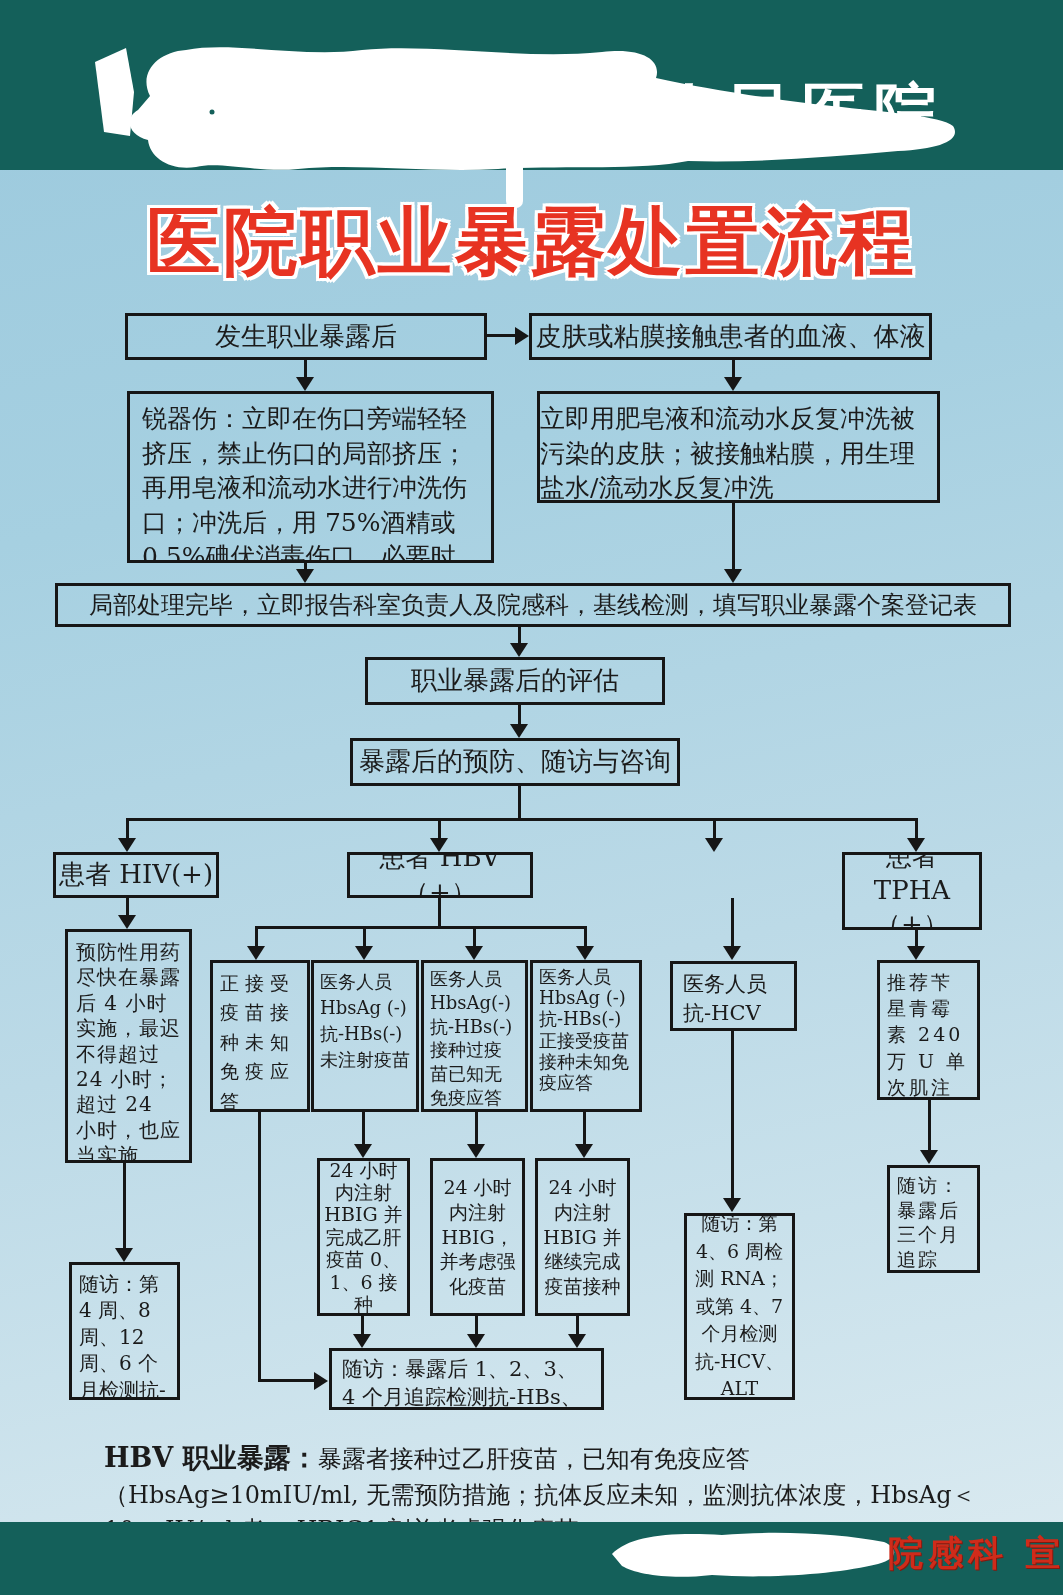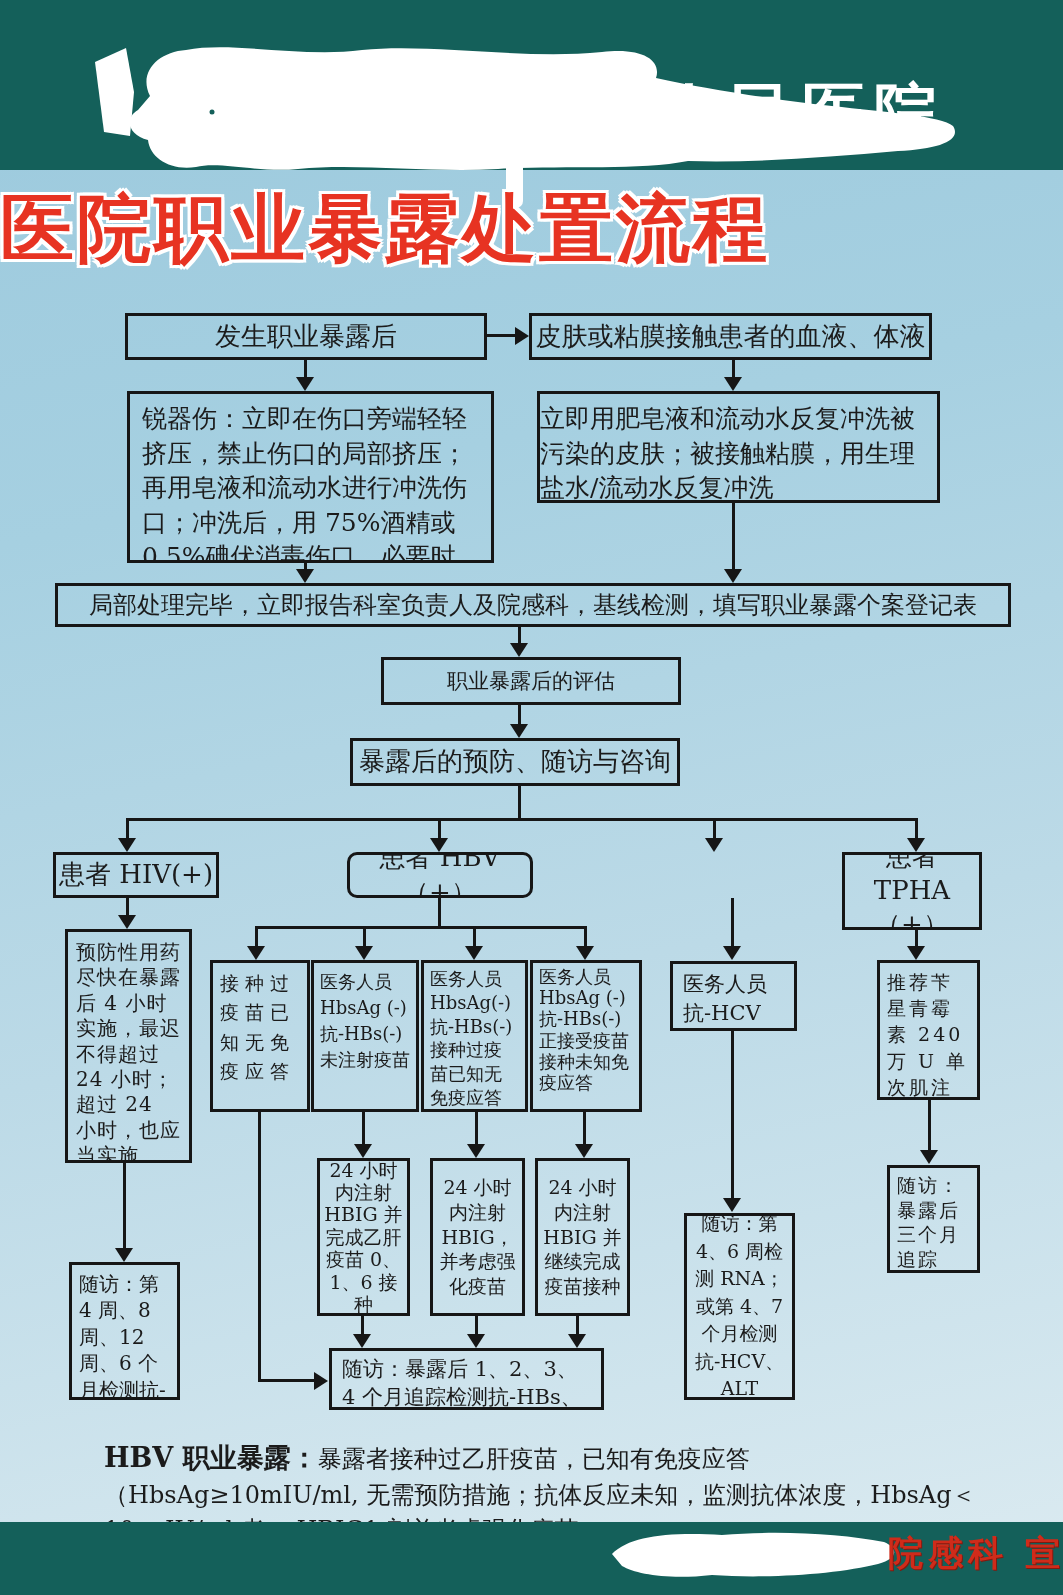--- a/index.html
+++ b/index.html
@@ -5,21 +5,21 @@
   html,body{margin:0;padding:0;background:#ffffff;}
   .poster{position:relative;width:1063px;height:1595px;overflow:hidden;
     background:linear-gradient(168deg,#9bc9dd 0%,#a6d0e1 30%,#bcdae7 60%,#dcebf1 100%);
     font-family:"DejaVu Serif","Liberation Serif",serif;color:#1b1b1b;}
   
   .bar{position:absolute;left:0;width:1063px;background:#14605a;}
   .hospital-name{position:absolute;left:658px;top:70px;color:#ffffff;
     font-family:"DejaVu Sans","Liberation Sans",sans-serif;font-weight:bold;
     font-size:63px;letter-spacing:9px;white-space:nowrap;}
   .scribble{position:absolute;left:0;top:0;pointer-events:none;}
-  .main-title{position:absolute;left:0;top:180px;width:1063px;text-align:left;
+  .main-title{position:absolute;left:0;top:193px;width:1063px;text-align:center;
     font-family:"DejaVu Sans","Liberation Sans",sans-serif;font-weight:900;
     font-size:74px;letter-spacing:3px;color:#e73322;
     text-shadow:-3px -3px 0 #fff,3px -3px 0 #fff,-3px 3px 0 #fff,3px 3px 0 #fff,
       0 -3px 0 #fff,0 3px 0 #fff,-3px 0 0 #fff,3px 0 0 #fff;}
   
   .box{position:absolute;border:3px solid #161616;box-sizing:border-box;
     display:flex;align-items:center;justify-content:center;text-align:center;
     line-height:1.35;overflow:hidden;}
   .para{align-items:flex-start;justify-content:flex-start;text-align:left;}
   
@@ -60,31 +60,31 @@
 
   <div class="main-title">医院职业暴露处置流程</div>
 
   <div class="box" style="left:125px;top:313px;width:362px;height:47px;font-size:26px;">发生职业暴露后</div>
   <div class="box" style="left:529px;top:313px;width:403px;height:47px;font-size:26px;">皮肤或粘膜接触患者的血液、体液</div>
 
   <div class="box para" style="left:127px;top:391px;width:367px;height:172px;font-size:25px;padding:8px 12px;line-height:1.38;">锐器伤：立即在伤口旁端轻轻挤压，禁止伤口的局部挤压；再用皂液和流动水进行冲洗伤口；冲洗后，用 75%酒精或 0.5%碘伏消毒伤口，必要时无菌包扎伤口</div>
   <div class="box para" style="left:537px;top:391px;width:403px;height:112px;font-size:25px;padding:8px 0;line-height:1.38;">立即用肥皂液和流动水反复冲洗被污染的皮肤；被接触粘膜，用生理盐水/流动水反复冲洗</div>
 
   <div class="box" style="left:55px;top:583px;width:956px;height:44px;font-size:24px;">局部处理完毕，立即报告科室负责人及院感科，基线检测，填写职业暴露个案登记表</div>
-  <div class="box" style="left:365px;top:657px;width:300px;height:48px;font-size:21px;margin-left:16px;">职业暴露后的评估</div>
+  <div class="box" style="left:365px;top:657px;width:300px;height:48px;font-size:26px;">职业暴露后的评估</div>
   <div class="box" style="left:350px;top:738px;width:330px;height:48px;font-size:26px;">暴露后的预防、随访与咨询</div>
 
   <div class="box" style="left:53px;top:852px;width:166px;height:46px;font-size:26px;">患者 HIV(+)</div>
-  <div class="box" style="left:347px;top:852px;width:186px;height:46px;font-size:26px;border-radius:10px;">患者 HBV（+）</div>
+  <div class="box" style="left:347px;top:852px;width:186px;height:46px;font-size:26px;">患者 HBV（+）</div>
   <div class="box" style="left:842px;top:852px;width:140px;height:78px;font-size:26px;line-height:1.3;">患者 TPHA（+）</div>
 
   <div class="box para" style="left:65px;top:929px;width:127px;height:234px;font-size:20px;padding:8px 8px;line-height:1.27;letter-spacing:1px;">预防性用药尽快在暴露后 4 小时实施，最迟不得超过 24 小时；超过 24 小时，也应当实施（CDC评估决定）</div>
   <div class="box para" style="left:69px;top:1262px;width:111px;height:138px;font-size:20px;padding:6px 7px;line-height:1.32;">随访：第 4 周、8 周、12 周、6 个月检测抗-HIV</div>
 
-  <div class="box para" style="left:210px;top:960px;width:100px;height:152px;font-size:19px;padding:6px 7px;line-height:1.55;letter-spacing:6px;">接种过疫苗已知无免疫应答</div>
+  <div class="box para" style="left:210px;top:960px;width:100px;height:152px;font-size:19px;padding:6px 7px;line-height:1.55;letter-spacing:6px;">正接受疫苗接种未知免疫应答</div>
   <div class="box para" style="left:311px;top:960px;width:108px;height:152px;font-size:18px;padding:6px 6px;line-height:1.45;">医务人员 HbsAg (-) 抗-HBs(-) 未注射疫苗</div>
   <div class="box para" style="left:421px;top:960px;width:107px;height:152px;font-size:18px;padding:4px 6px;line-height:1.32;">医务人员 HbsAg(-) 抗-HBs(-) 接种过疫苗已知无免疫应答</div>
   <div class="box para" style="left:530px;top:960px;width:112px;height:152px;font-size:18px;padding:3px 6px;line-height:1.18;">医务人员 HbsAg (-) 抗-HBs(-) 正接受疫苗接种未知免疫应答</div>
 
   <div class="box" style="left:317px;top:1158px;width:93px;height:158px;font-size:19px;line-height:1.18;padding:2px 4px;">24 小时内注射 HBIG 并完成乙肝疫苗 0、1、6 接种</div>
   <div class="box" style="left:430px;top:1158px;width:95px;height:158px;font-size:19px;line-height:1.3;padding:0 4px;">24 小时内注射 HBIG，并考虑强化疫苗</div>
   <div class="box" style="left:535px;top:1158px;width:95px;height:158px;font-size:19px;line-height:1.3;padding:20px 4px;">24 小时内注射 HBIG 并继续完成疫苗接种</div>
 
   <div class="box para" style="left:329px;top:1348px;width:275px;height:62px;font-size:21px;padding:4px 10px;line-height:1.35;">随访：暴露后 1、2、3、4 个月追踪检测抗-HBs、ALT</div>
 

